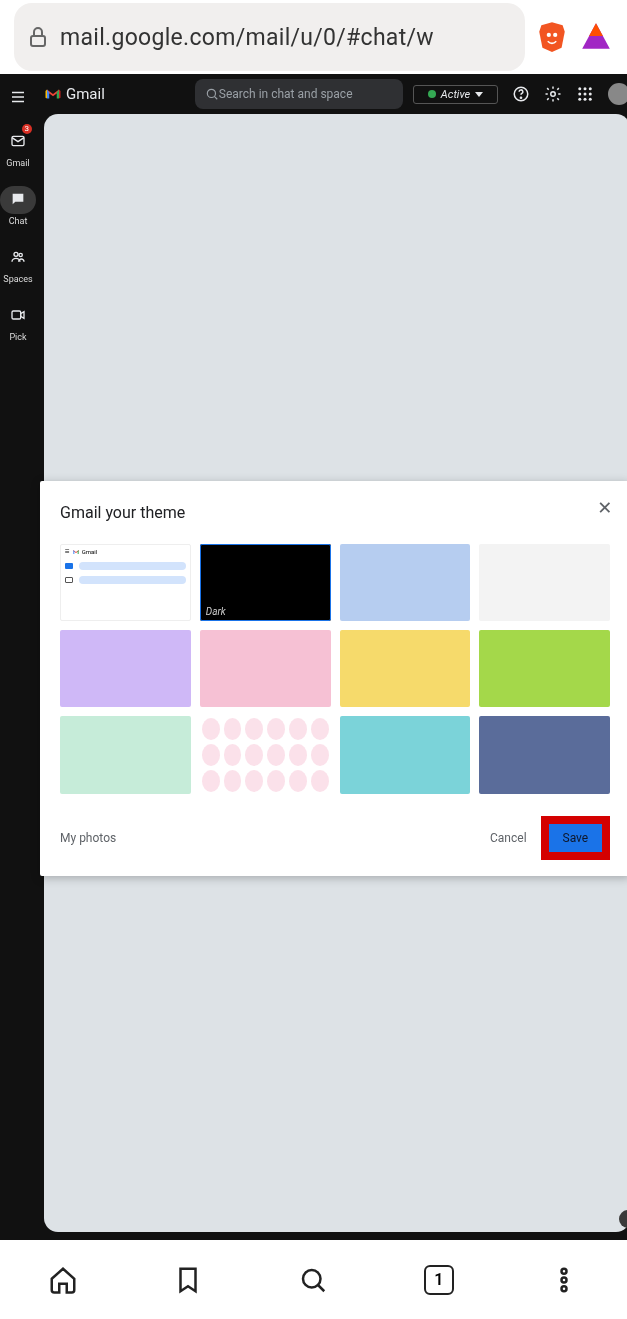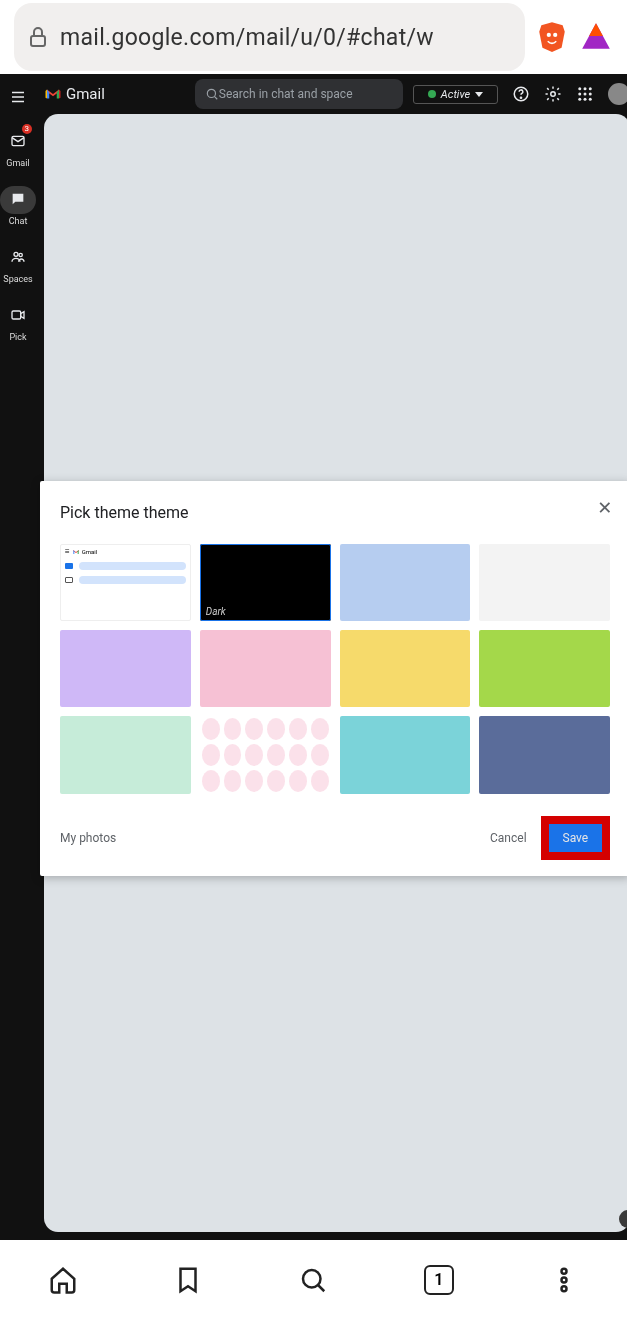--- a/index.html
+++ b/index.html
@@ -47,21 +47,21 @@
   .theme.default { background:#fff; border:1px solid #eee; display:flex; flex-direction:column; font-size:6px; }
   .default-top { display:flex; align-items:center; gap:2px; padding:2px 4px; }
   .default-rows { display:flex; flex-direction:column; gap:6px; padding:4px; }
   .drow { display:flex; align-items:center; gap:6px; }
   .dpill { height:8px; flex:1; border-radius:4px; }
   .scroll-thumb { position:absolute; right:1px; top:87px; width:4px; height:64px; background:#c1c1c1; border-radius:2px; }
   .dialog-footer { margin-top:22px; display:flex; align-items:center; }
   .myphotos { color:#5f6368; font-size:12px; cursor:pointer; }
   .cancelbtn { margin-left:auto; color:#5f6368; font-size:12px; padding:6px 8px; cursor:pointer; background:none; border:none;text-align:center; }
   .save-highlight { border:5px solid #d40000; background:#d40000; padding:3px; display:inline-flex; margin-left:6px; }
-  .savebtn { background:#1a73e8; color:#e5e5e5; border:none; font-size:12px; padding:7px 14px; cursor:pointer; }
+  .savebtn { background:#1a73e8; color:#0f172a; border:none; font-size:12px; padding:7px 14px; cursor:pointer; }
 
   
   .expand-tab { position:absolute; right:-7px; bottom:4px; width:18px; height:18px; background:#3a3a3a; border-radius:50%; display:flex; align-items:center; justify-content:center; cursor:pointer; color:#e8eaed; font-size:10px; }
 
   
   .mobile-bottom { height:79px; display:flex; align-items:center; justify-content:space-around; }
   .mb-icon { width:30px; height:30px; stroke:#222; fill:none; stroke-width:2; cursor:pointer; }
   .tabcount { border:2.5px solid #222; border-radius:6px; width:30px; height:30px; display:flex;align-items:center;justify-content:center; font-weight:600; font-size:16px; }
 
   .theme-pattern { background:#fff; display:grid; grid-template-columns:repeat(6,1fr); grid-template-rows:repeat(3,1fr); }
@@ -177,21 +177,21 @@
             <circle cx="12" cy="19" r="2"></circle>
             <circle cx="19" cy="19" r="2"></circle>
           </svg>
         <div class="avatar"></div>
       </div>
     </div>
 
     <div class="content">
 
       <div class="dialog">
-        <div class="dialog-title">Pick theme theme</div>
+        <div class="dialog-title">Gmail your theme</div>
         <span class="close-x">✕</span>
 
         <div class="themes">
           <div class="scroll-thumb"></div>
 
           <div class="theme default">
             <div class="default-top">
               <span style="font-size:8px">≡</span>
               <svg width="8" height="8" viewBox="0 0 24 24">
                   <path fill="#ea4335" d="M4 6l8 6 8-6v3l-8 6-8-6z"></path>

